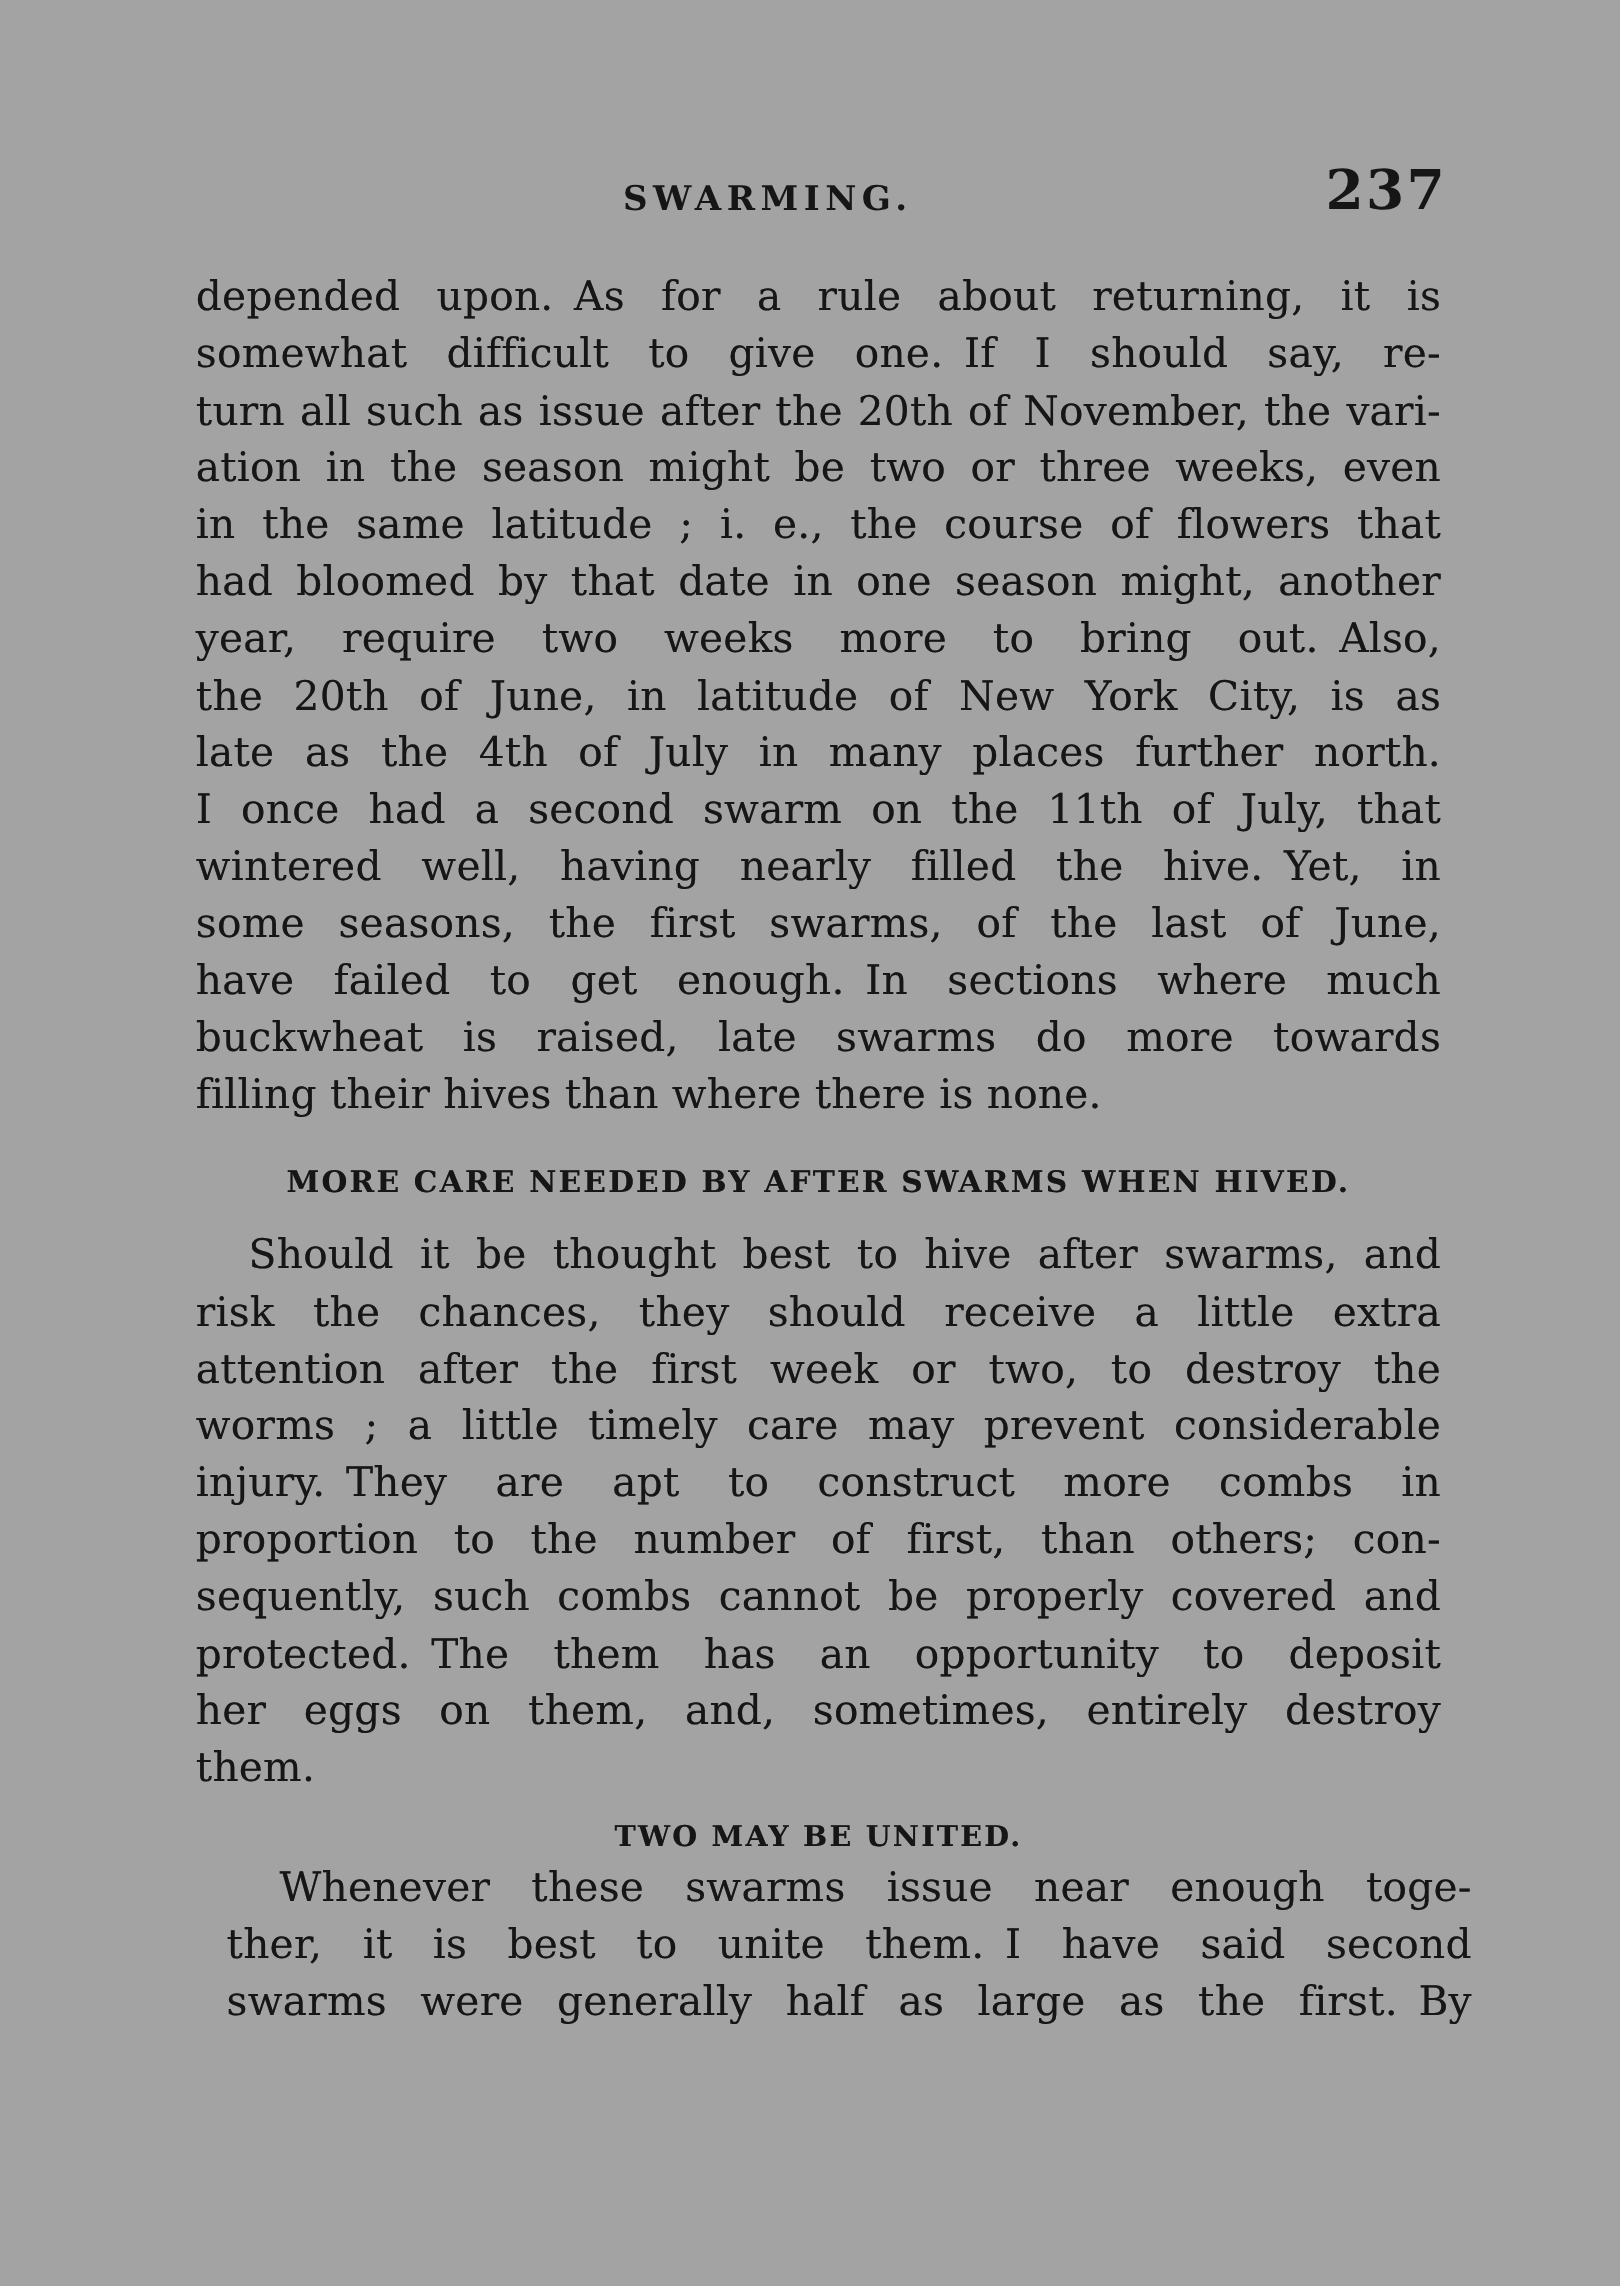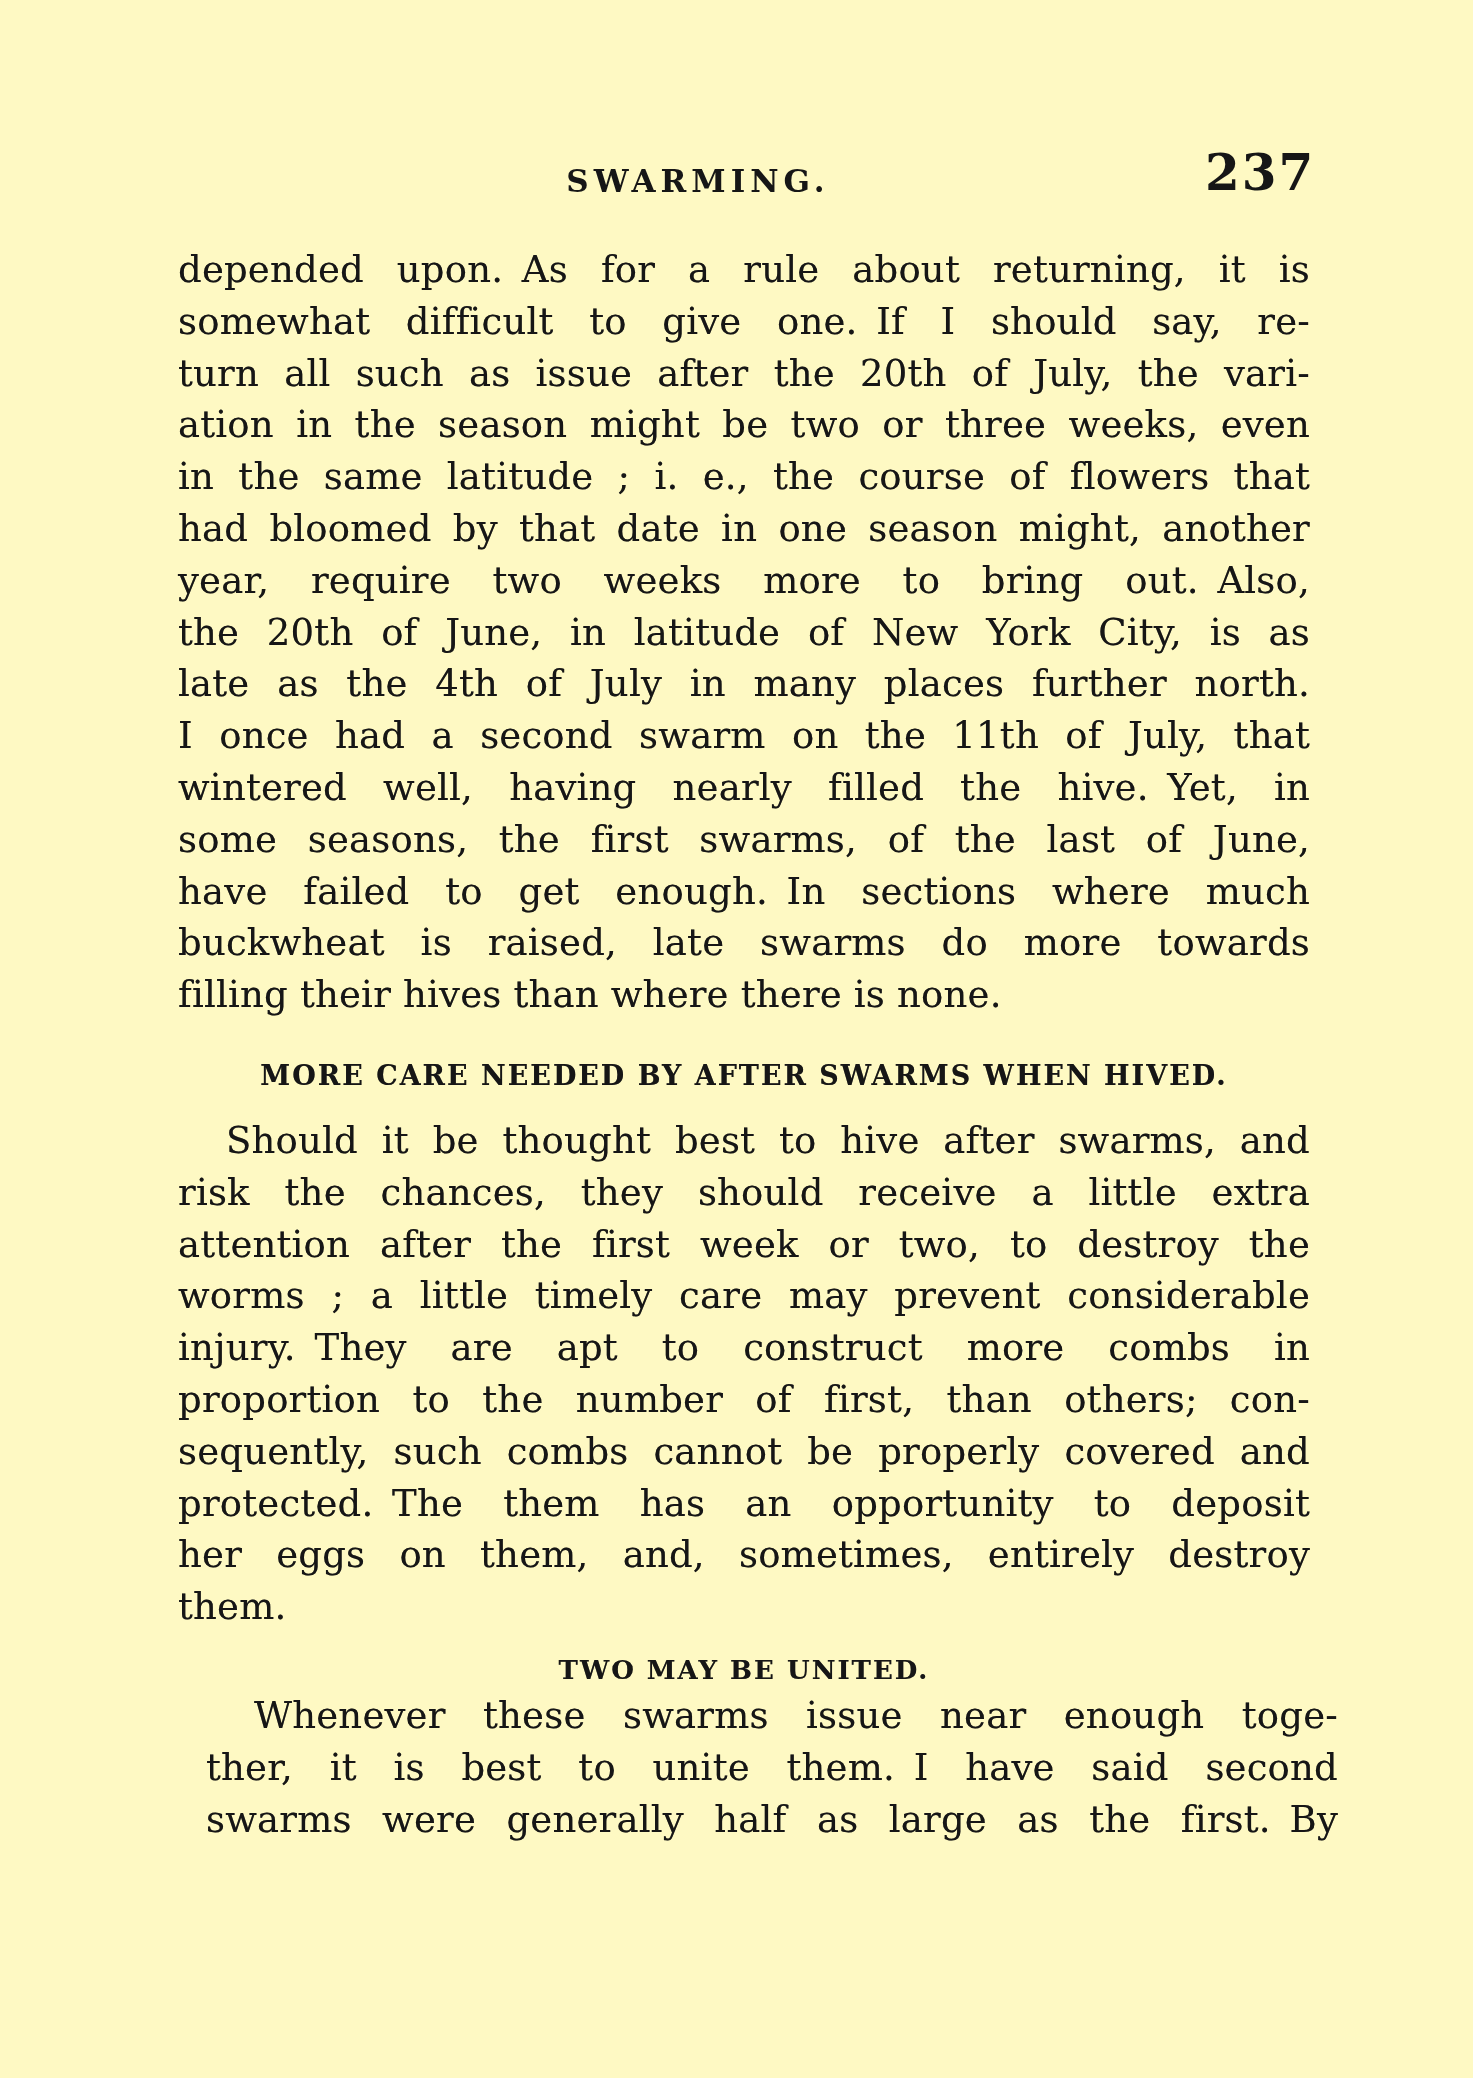--- a/index.html
+++ b/index.html
@@ -1,20 +1,20 @@
 <!DOCTYPE html>
 <html><head>
 <meta charset="utf-8">
 <style>
   html, body { margin: 0; padding: 0; background: #ffffff; }
   .page {
     position: relative;
     width: 1473px;
     height: 2078px;
-    background: #fef9c3;
+    background: #a3a3a3;
     color: #161616;
     font-family: "DejaVu Serif", "Liberation Serif", serif;
     overflow: hidden;
   }
   .runhead {
     position: absolute;
     top: 163px;
     left: 178px;
     width: 1040px;
     text-align: center;
@@ -74,21 +74,21 @@
 <body>
 
 <div class="page">
 
   <div class="runhead">SWARMING.</div>
   <div class="pagenum">237</div>
 
   <div class="para para1">
     <div class="tline">depended upon. As for a rule about returning, it is</div>
     <div class="tline">somewhat difficult to give one. If I should say, re-</div>
-    <div class="tline">turn all such as issue after the 20th of July, the vari-</div>
+    <div class="tline">turn all such as issue after the 20th of November, the vari-</div>
     <div class="tline">ation in the season might be two or three weeks, even</div>
     <div class="tline">in the same latitude ; i. e., the course of flowers that</div>
     <div class="tline">had bloomed by that date in one season might, another</div>
     <div class="tline">year, require two weeks more to bring out. Also,</div>
     <div class="tline">the 20th of June, in latitude of New York City, is as</div>
     <div class="tline">late as the 4th of July in many places further north.</div>
     <div class="tline">I once had a second swarm on the 11th of July, that</div>
     <div class="tline">wintered well, having nearly filled the hive. Yet, in</div>
     <div class="tline">some seasons, the first swarms, of the last of June,</div>
     <div class="tline">have failed to get enough. In sections where much</div>

